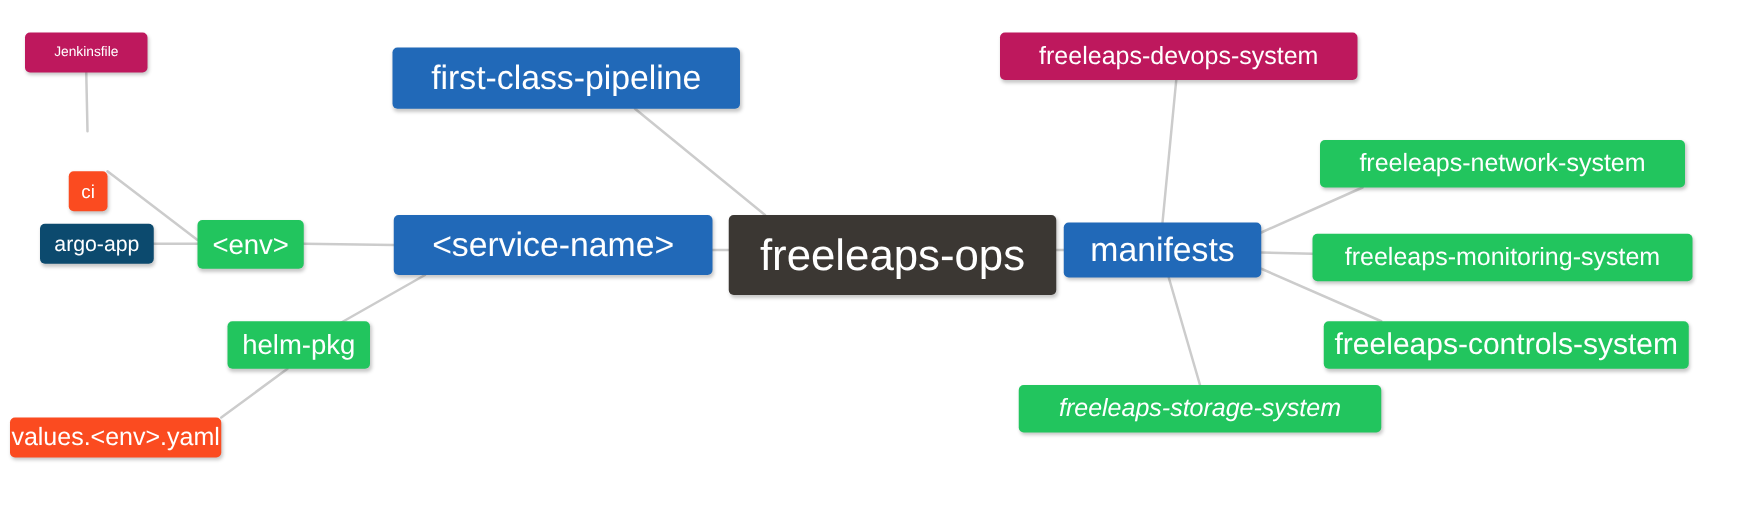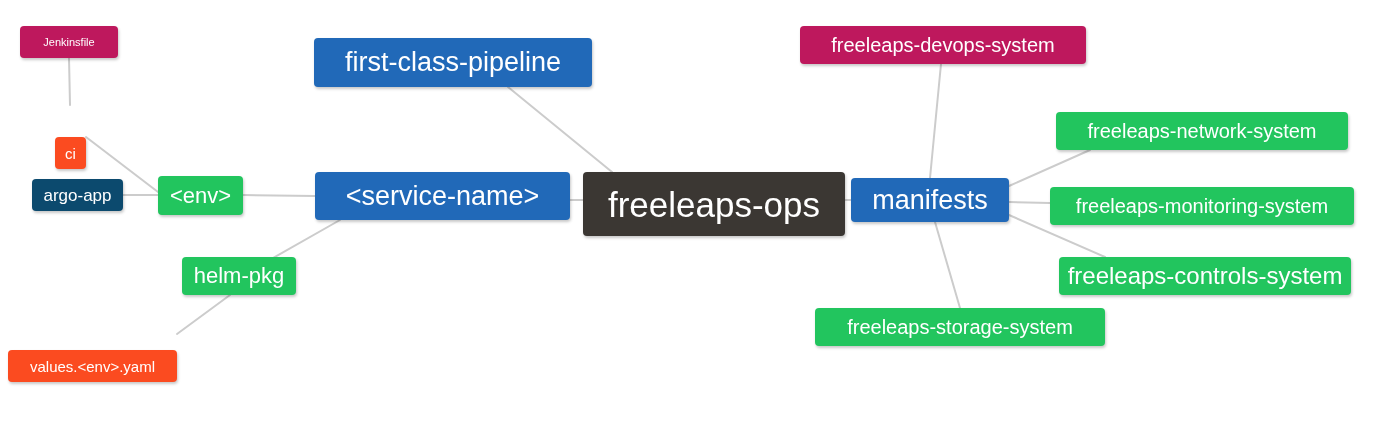--- a/index.html
+++ b/index.html
@@ -61,21 +61,21 @@
     </svg>
   <div id="node-layer">
       <div class="node" style="left: 583px; top: 172px; width: 262px; height: 64px; background: rgb(59, 55, 51); font-size: 35px;">freeleaps-ops</div>
       <div class="node" style="left: 315px; top: 172px; width: 255px; height: 48px; background: rgb(33, 105, 184); font-size: 27px;">&lt;service-name&gt;</div>
       <div class="node" style="left: 314px; top: 38px; width: 278px; height: 49px; background: rgb(33, 105, 184); font-size: 27px; text-align: center;">first-class-pipeline</div>
       <div class="node" style="left: 158px; top: 176px; width: 85px; height: 39px; background: rgb(34, 197, 94); font-size: 22px;">&lt;env&gt;</div>
       <div class="node" style="left: 55px; top: 106px; width: 31px; height: 32px; background: rgb(251, 75, 32); font-size: 15px; margin-top: 31px;">ci</div>
       <div class="node" style="left: 20px; top: 26px; width: 98px; height: 32px; background: #be185d; font-size: 11px;">Jenkinsfile</div>
       <div class="node" style="left: 32px; top: 179px; width: 91px; height: 32px; background: #0c4a6e; font-size: 17px;">argo-app</div>
       <div class="node" style="left: 152px; top: 257px; width: 114px; height: 38px; background: rgb(34, 197, 94); font-size: 22px; margin-left: 30px;">helm-pkg</div>
-      <div class="node" style="left: 8px; top: 350px; width: 169px; height: 32px; background: rgb(251, 75, 32); font-size: 15px;">values.&lt;env&gt;.yaml</div>
+      <div class="node" style="left: 8px; top: 334px; width: 169px; height: 32px; background: rgb(251, 75, 32); font-size: 20px;">values.&lt;env&gt;.yaml</div>
       <div class="node" style="left: 851px; top: 178px; width: 158px; height: 44px; background: rgb(33, 105, 184); font-size: 27px;">manifests</div>
       <div class="node" style="left: 800px; top: 26px; width: 286px; height: 38px; background: #be185d; font-size: 20px;">freeleaps-devops-system</div>
       <div class="node" style="left: 1056px; top: 112px; width: 292px; height: 38px; background: rgb(34, 197, 94); font-size: 20px;">freeleaps-network-system</div>
       <div class="node" style="left: 1050px; top: 187px; width: 304px; height: 38px; background: rgb(34, 197, 94); font-size: 20px;">freeleaps-monitoring-system</div>
       <div class="node" style="left: 1059px; top: 257px; width: 292px; height: 38px; background: rgb(34, 197, 94); font-size: 24px;">freeleaps-controls-system</div>
-      <div class="node" style="left: 815px; top: 308px; width: 290px; height: 38px; background: rgb(34, 197, 94); font-size: 20px;">freeleaps-storage-system</div>
+      <div class="node" style="left: 815px; top: 308px; width: 290px; height: 38px; background: rgb(34, 197, 94); font-size: 20px; font-style: italic;">freeleaps-storage-system</div>
     </div>
 </div>
 
 </body></html>

